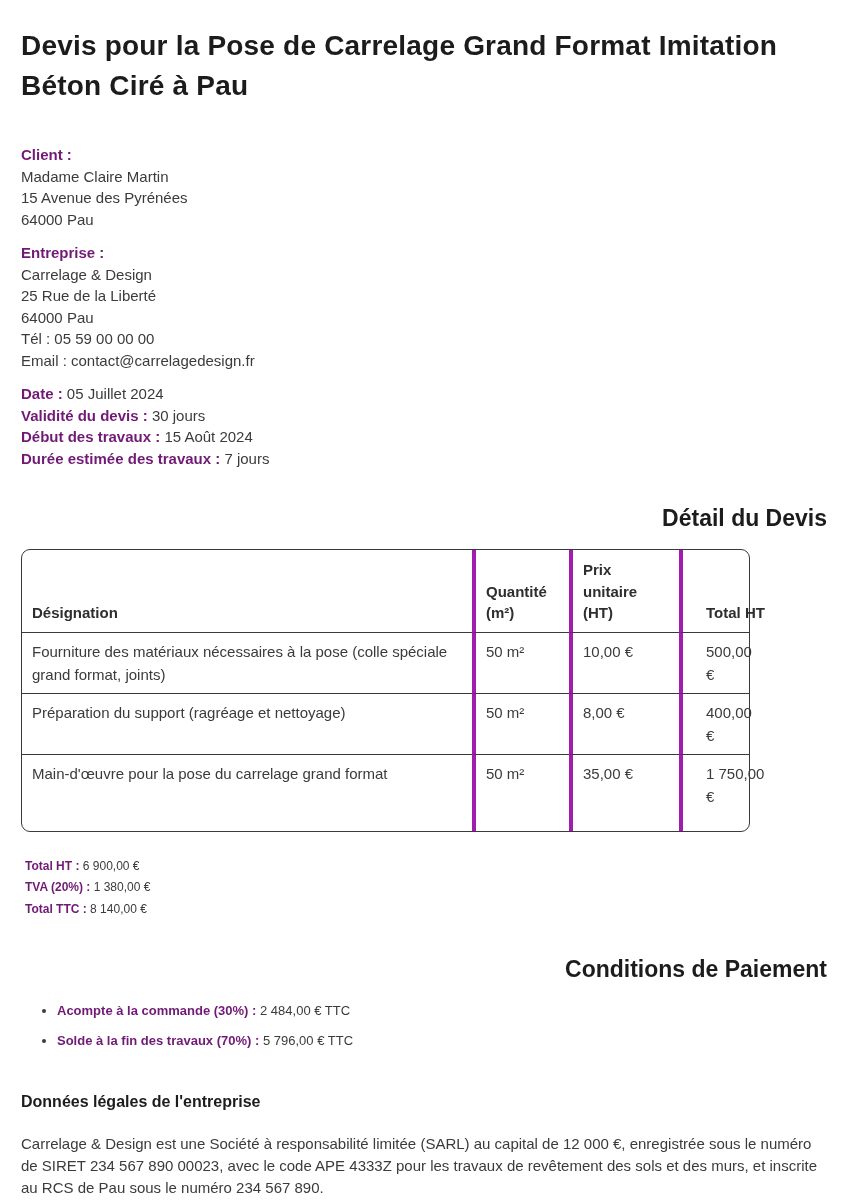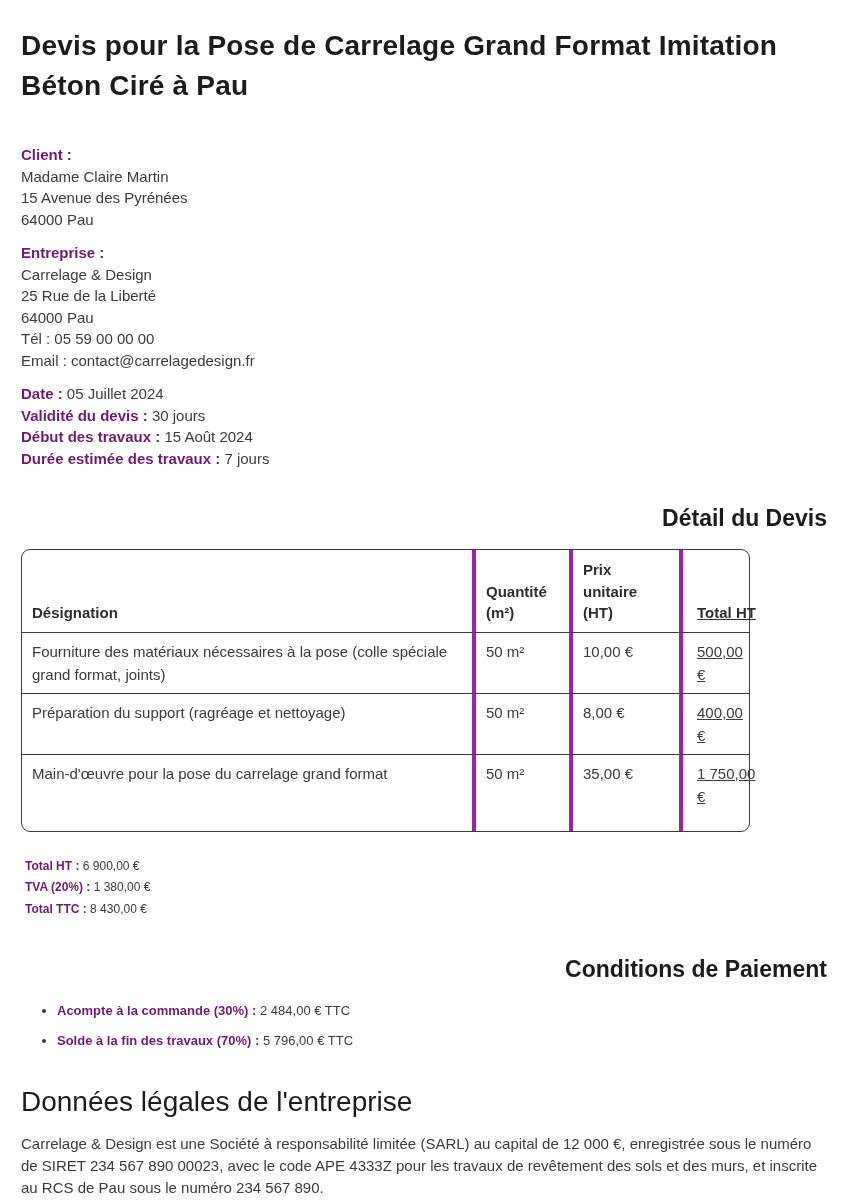--- a/index.html
+++ b/index.html
@@ -31,23 +31,23 @@
   h2 {
     margin: 34px 0 16px 0;
     font-size: 23px;
     line-height: 30px;
     font-weight: 700;
     color: #1c1c1c;
     text-align: right;
   }
   h3 {
     margin: 38px 0 16px 0;
-    font-size: 28px;
+    font-size: 16px;
     line-height: 26px;
-    font-weight: 400;
+    font-weight: 700;
     color: #1c1c1c;
   }
   .block {
     margin: 0 0 12px 0;
     font-size: 15px;
     line-height: 21.5px;
   }
   .block .line { display: block; }
   .b { font-weight: 700; color: #701a75; }
   .quote-table {
@@ -72,21 +72,21 @@
     line-height: 21.5px;
   }
   .quote-table td {
     vertical-align: top;
     padding: 7px 10px 6px 10px;
     line-height: 23.5px;
   }
   .quote-table th + th, .quote-table td + td { border-left: 4px solid #a21caf; }
   .quote-table tbody th, .quote-table tbody td { border-top: 1px solid #3a3a3a; }
   .quote-table th:last-child { white-space: nowrap; }
-  .quote-table th:last-child, .quote-table td:last-child { padding-left: 14px; padding-right: 2px; text-decoration: underline; }
+  .quote-table th:last-child, .quote-table td:last-child { padding-left: 23px; padding-right: 2px; }
   .totals { margin: 4px; font-size: 12px; line-height: 21.5px; }
   ul.pay-list {
     margin: 3px 0 0 0;
     padding: 0 0 0 36px;
     font-size: 13px;
   }
   ul.pay-list li {
     margin: 0 0 8px 0;
     line-height: 21.5px;
   }
@@ -163,21 +163,21 @@
         <td>50 m²</td>
         <td>35,00 €</td>
         <td>1&nbsp;750,00 €</td>
       </tr>
     </tbody>
   </table>
 
   <p class="block totals">
     <span class="line"><span class="b">Total HT :</span> <span>6 900,00 €</span></span>
     <span class="line"><span class="b">TVA (20%) :</span> <span>1 380,00 €</span></span>
-    <span class="line"><span class="b">Total TTC :</span> <span>8 430,00 €</span></span>
+    <span class="line"><span class="b">Total TTC :</span> <span>8 140,00 €</span></span>
   </p>
 
   <h2>Conditions de Paiement</h2>
 
   <ul class="pay-list">
     <li><span class="b">Acompte à la commande (30%) :</span> <span>2 484,00 € TTC</span></li>
     <li><span class="b">Solde à la fin des travaux (70%) :</span> <span>5 796,00 € TTC</span></li>
   </ul>
 
   <h3>Données légales de l'entreprise</h3>

